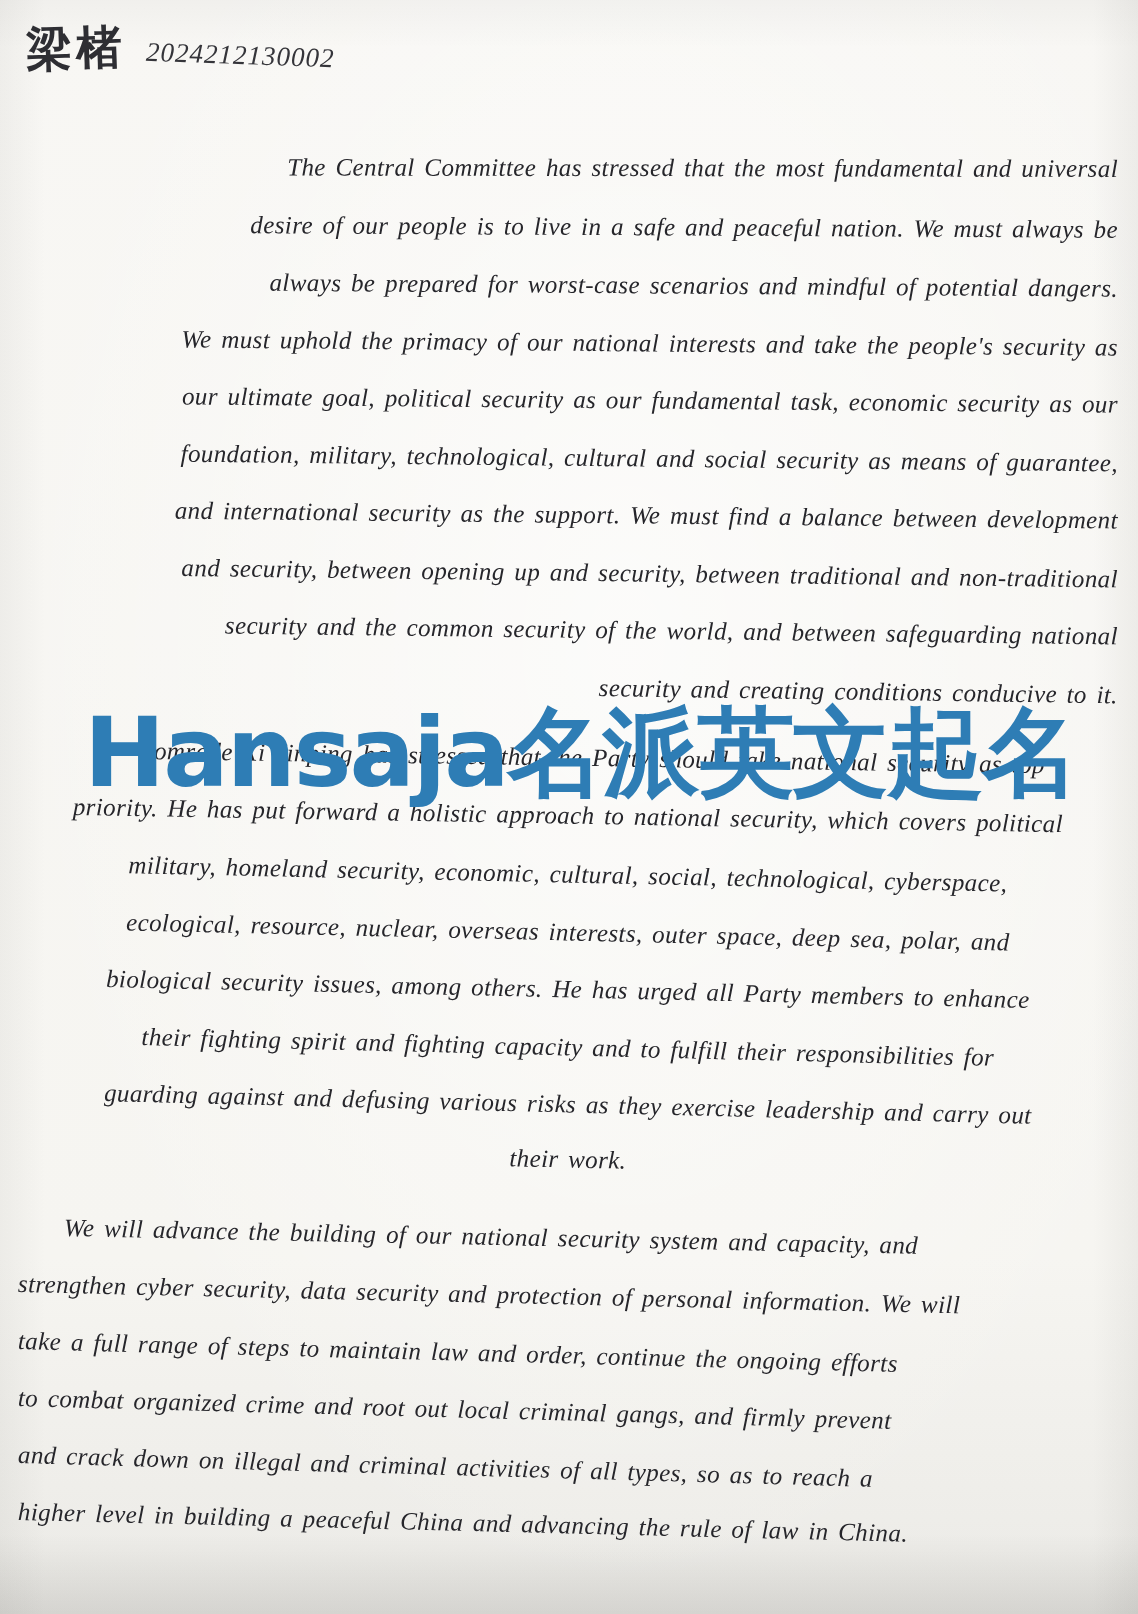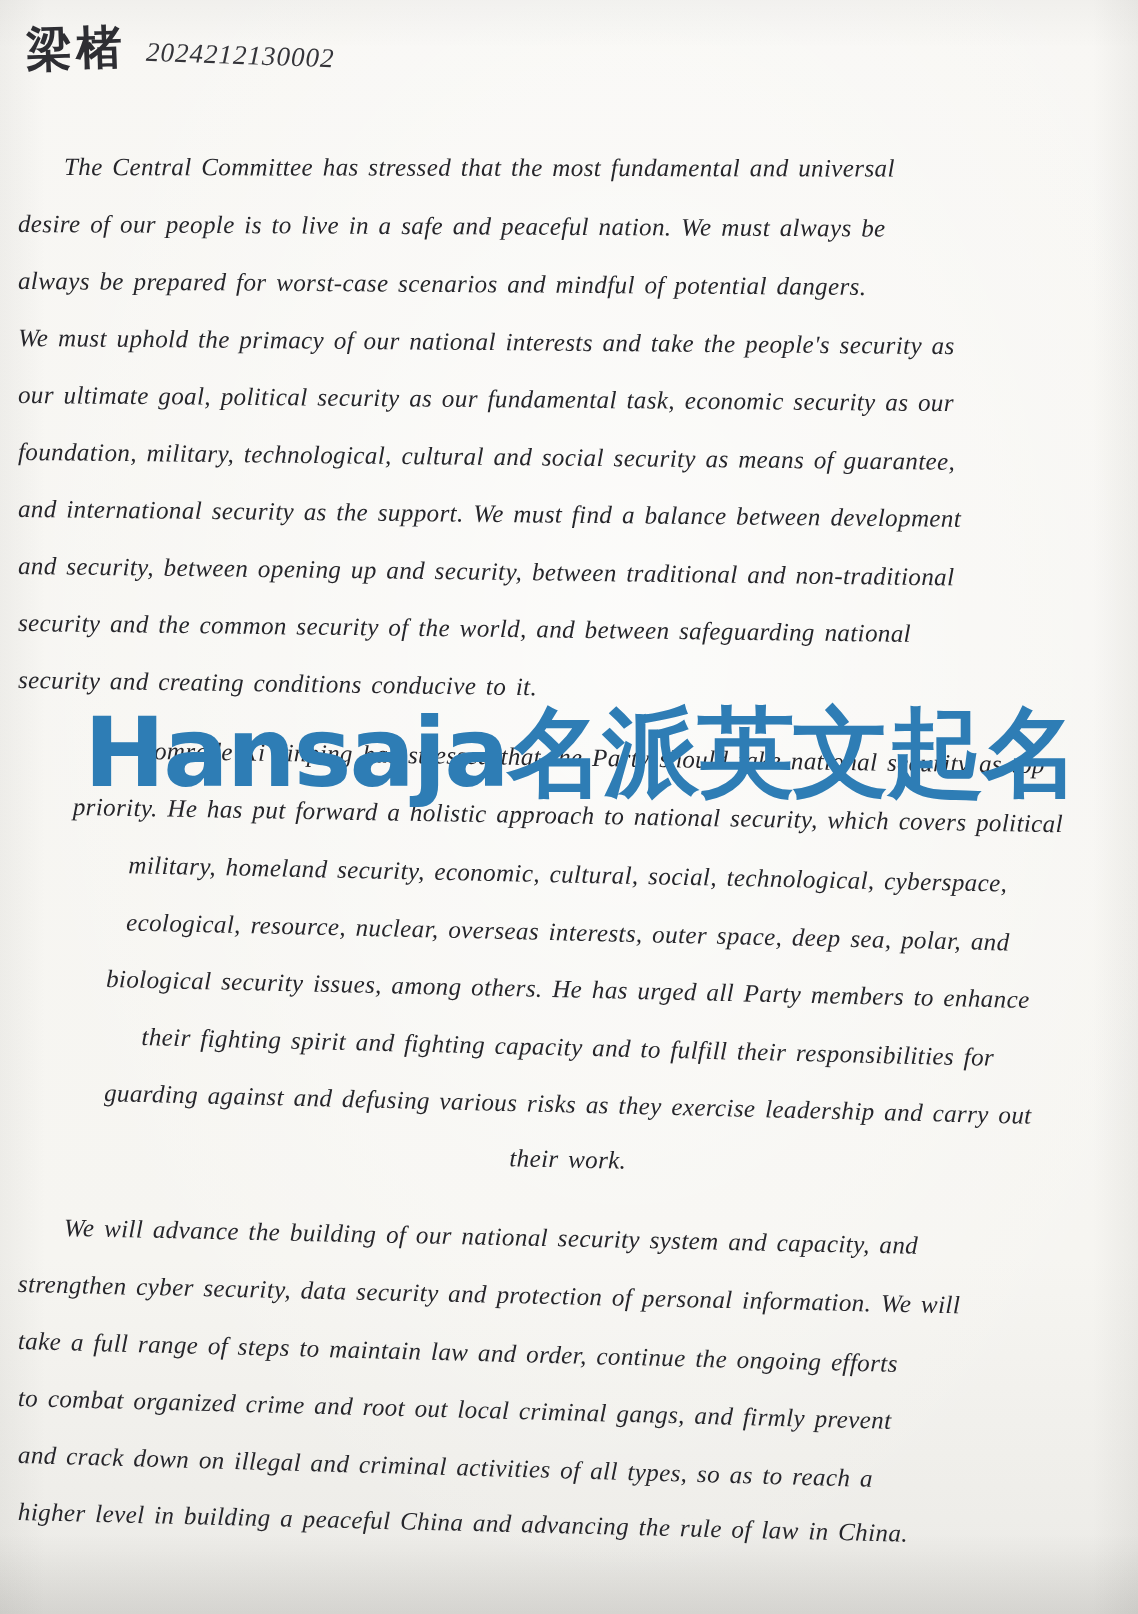--- a/index.html
+++ b/index.html
@@ -67,21 +67,21 @@
     font-style: italic;
     font-size: 25px;
     line-height: 57px;
     height: 57px;
     white-space: nowrap;
     letter-spacing: 0.4px;
     transform-origin: 0 50%;
     word-spacing: 3px;
   }
   .indent { padding-left: 46px; }
-  .p1 { margin-top: 38px; }
+  .p1 { margin-top: 38px; text-align: right; }
   .p2 { margin-top: 12px; text-align: center; }
   .p3 { margin-top: 22px; }
   
   .p1 .line:nth-child(1)  { transform: rotate(0.1deg); }
   .p1 .line:nth-child(2)  { transform: rotate(0.3deg); }
   .p1 .line:nth-child(3)  { transform: rotate(0.4deg); }
   .p1 .line:nth-child(4)  { transform: rotate(0.5deg); }
   .p1 .line:nth-child(5)  { transform: rotate(0.5deg); }
   .p1 .line:nth-child(6)  { transform: rotate(0.6deg); }
   .p1 .line:nth-child(7)  { transform: rotate(0.6deg); }

